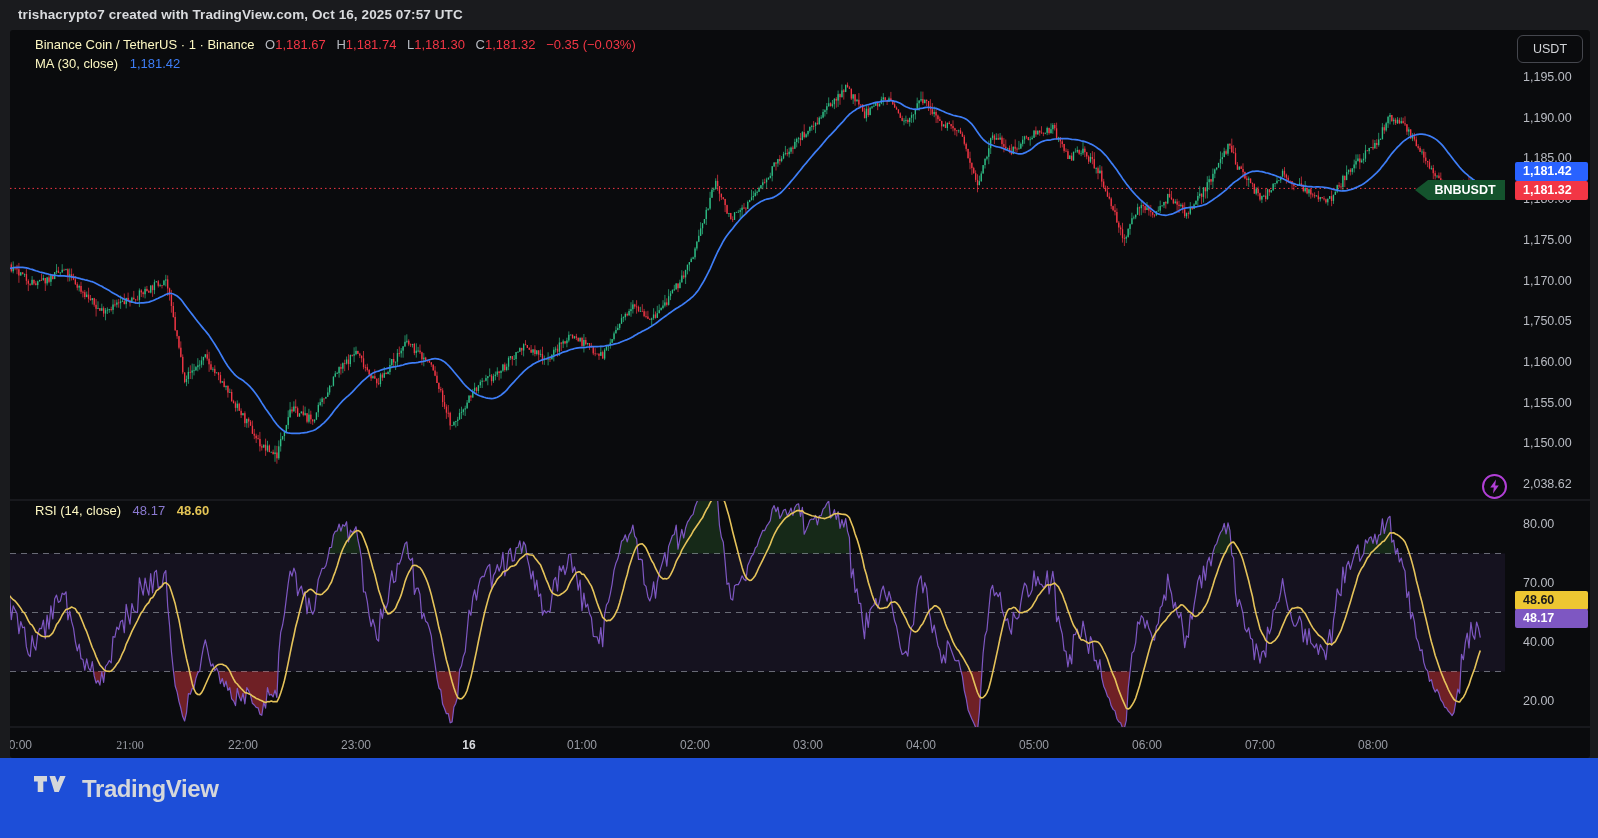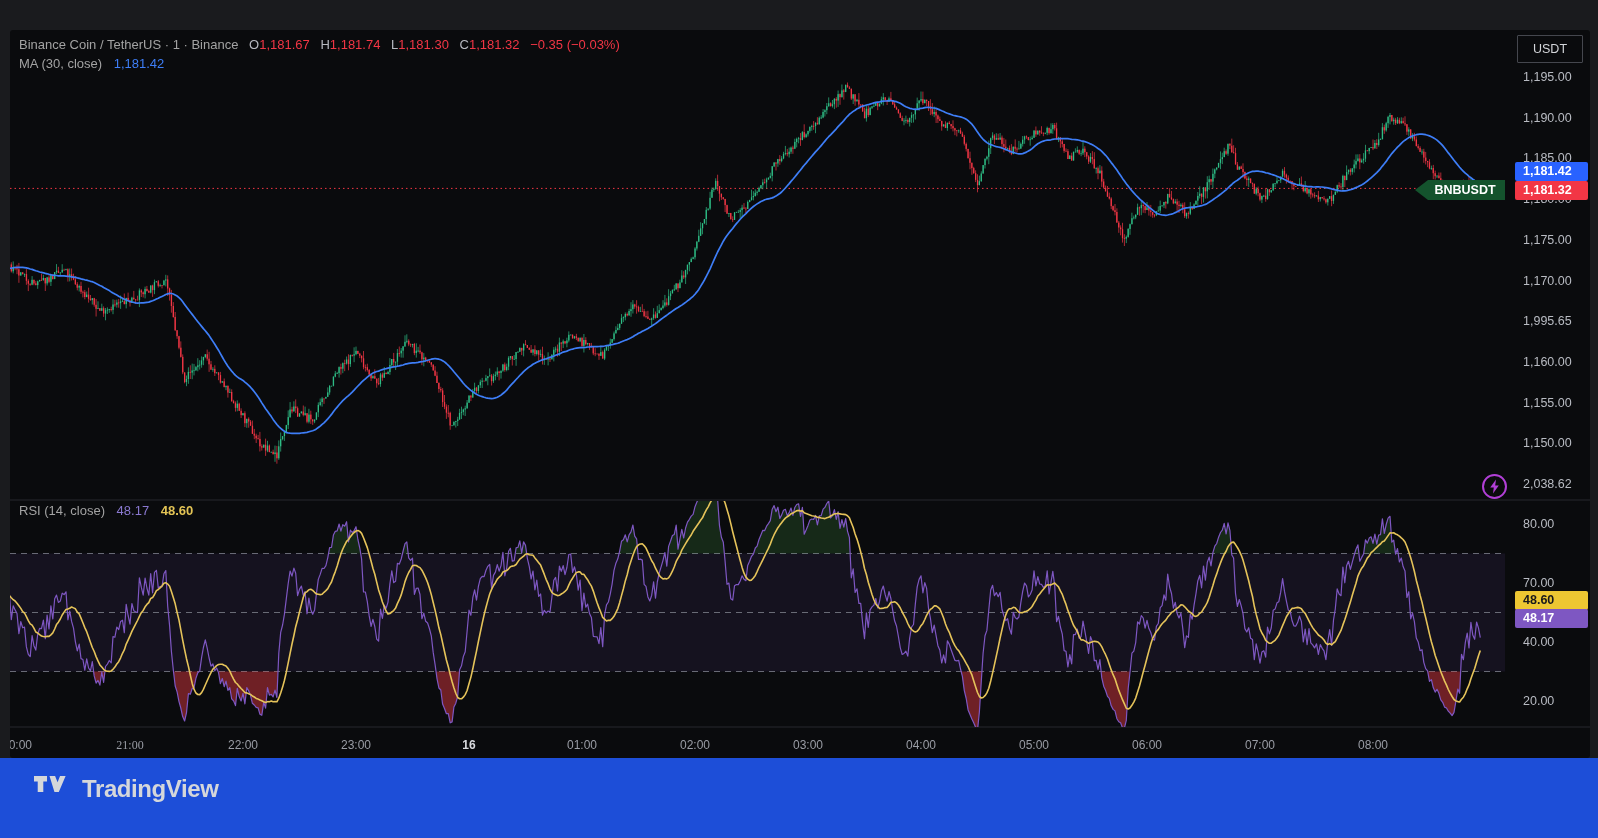--- a/index.html
+++ b/index.html
@@ -9,29 +9,29 @@
   #attribution{position:absolute;left:0;top:0;width:100%;height:30px;}
   #attribution span{position:absolute;left:18px;top:7px;font-size:13.5px;font-weight:700;color:#d9dbde;letter-spacing:.1px;}
   
   #panel{position:absolute;left:10px;top:30px;width:1580px;height:728px;background:#0a0b0d;border-radius:3px;overflow:hidden;}
   #chart-svg{position:absolute;left:0;top:0;}
   
   .legend{position:absolute;left:9px;font-size:13px;white-space:nowrap;}
   #legend-symbol{top:7px;}
   #legend-ma{top:26px;}
   #legend-rsi{top:473px;}
-  .lg-title{color:#a3a3a3;}
+  .lg-title{color:#fef9c3;margin-left:16px;}
   .lg-key{color:#b6b9c0;margin-left:7px;}
   .lg-red{color:#f23645;}
   .lg-blue{color:#3e7ef7;margin-left:8px;}
   .lg-purple{color:#8a79d0;margin-left:8px;}
   .lg-yellow{color:#e3c455;margin-left:8px;font-weight:700;}
   .lg-chg{color:#f23645;margin-left:7px;}
   
-  #currency-btn{position:absolute;left:1507px;top:5px;width:64px;height:26px;border:1px solid #45474e;border-radius:1px;
+  #currency-btn{position:absolute;left:1507px;top:5px;width:64px;height:26px;border:1px solid #45474e;border-radius:6px;
     color:#d3d5d9;font-size:12.5px;line-height:26px;text-align:center;cursor:pointer;background:transparent;}
   
   .scale-lbl{position:absolute;left:1513px;width:70px;font-size:12.5px;color:#b8bbc2;height:16px;line-height:16px;}
   .time-lbl{position:absolute;top:707px;width:56px;margin-left:-28px;text-align:center;font-size:12px;color:#9a9da5;height:16px;line-height:16px;}
   .time-lbl.em{color:#d8dade;font-weight:700;}
   
   .badge{position:absolute;left:1505px;width:73px;height:19px;border-radius:2px;color:#fff;font-size:12.5px;font-weight:700;
     line-height:19px;padding-left:8px;box-sizing:border-box;}
   #badge-ma{top:132px;background:#2962ff;}
   #badge-price{top:151px;background:#f23645;}
@@ -46,20 +46,23 @@
   
   #footer{position:absolute;left:0;top:758px;width:100%;height:87px;background:#1d4ed8;}
   #tv-logo{position:absolute;left:34px;top:17px;display:flex;align-items:center;}
   #tv-wordmark{color:#d5d7da;font-size:24px;font-weight:700;letter-spacing:-0.4px;margin-left:11px;}
 </style>
 </head>
 <body>
 
 <div id="stage">
 
+  <div id="attribution">
+    <span>trishacrypto7 created with TradingView.com, Oct 16, 2025 07:57 UTC</span>
+  </div>
 
   <div id="panel">
     <svg id="chart-svg" width="1580" height="728">
         <defs>
           <clipPath id="cpMain">
             <rect x="0" y="0" width="1580" height="470"></rect>
           </clipPath>
           <clipPath id="cpRsi">
             <rect x="0" y="471" width="1580" height="226"></rect>
           </clipPath>
@@ -1689,21 +1692,21 @@
 
     <div id="currency-btn">USDT</div>
 
     <div id="axis-labels">
         <div class="scale-lbl" style="top: 39px;">1,195.00</div>
         <div class="scale-lbl" style="top: 79.7px;">1,190.00</div>
         <div class="scale-lbl" style="top: 120.4px;">1,185.00</div>
         <div class="scale-lbl" style="top: 161.1px;">1,180.00</div>
         <div class="scale-lbl" style="top: 201.8px;">1,175.00</div>
         <div class="scale-lbl" style="top: 242.5px;">1,170.00</div>
-        <div class="scale-lbl" style="top: 283.2px;">1,995.65</div>
+        <div class="scale-lbl" style="top: 283.2px;">1,750.05</div>
         <div class="scale-lbl" style="top: 323.9px;">1,160.00</div>
         <div class="scale-lbl" style="top: 364.6px;">1,155.00</div>
         <div class="scale-lbl" style="top: 405.3px;">1,150.00</div>
         <div class="scale-lbl" style="top: 446px;">2,038.62</div>
         <div class="scale-lbl" style="top: 486px;">80.00</div>
         <div class="scale-lbl" style="top: 545px;">70.00</div>
         <div class="scale-lbl" style="top: 604px;">40.00</div>
         <div class="scale-lbl" style="top: 663px;">20.00</div>
         <div class="time-lbl" style="left: 7px;">20:00</div>
         <div class="time-lbl" style="left: 120px; font-family: Liberation Serif, serif;">21:00</div>

